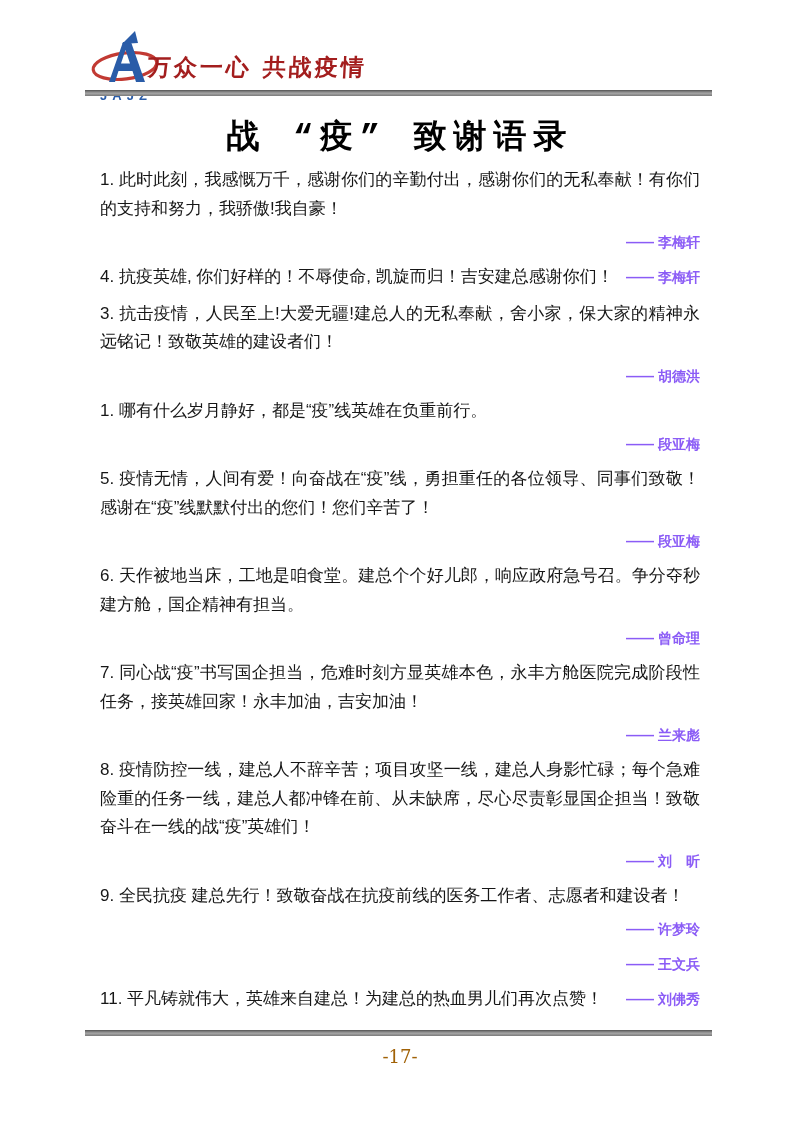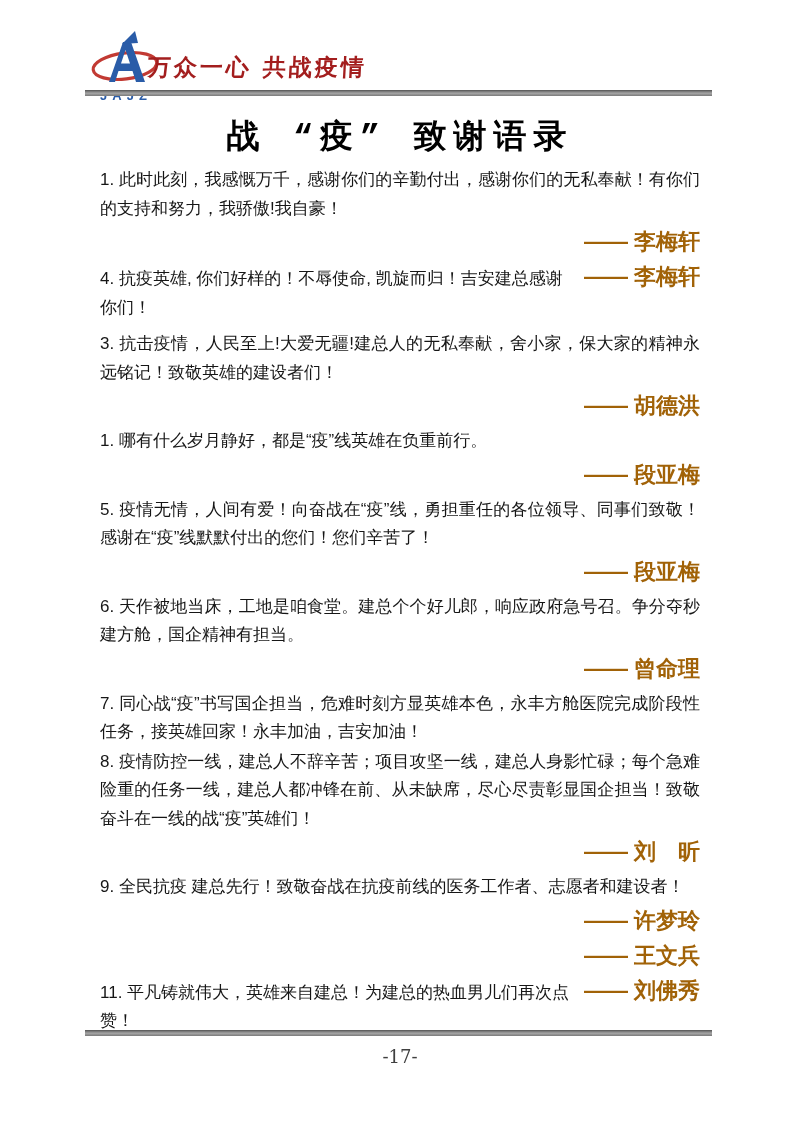--- a/index.html
+++ b/index.html
@@ -49,36 +49,36 @@
   }
   .quote{margin:0 0 1px 0;}
   .quote-text{
     display:block;
     font-size:17px;line-height:28.5px;
     text-align:justify;
     color:#161616;
   }
   .quote-attr{
     display:block;
-    font-size:22px;line-height:28px;
+    font-size:14px;line-height:28px;
     font-weight:bold;
     text-align:right;
     margin:5px 0 7px 0;
-    color:#a16207;
+    color:#8b5cf6;
   }
   .quote.inline{display:flex;justify-content:space-between;align-items:baseline;margin-bottom:8px;}
   .quote.inline .quote-text{flex:1 1 auto;text-align:left;}
   .quote.inline .quote-attr{flex:0 0 auto;margin:0 0 0 10px;white-space:nowrap;}
 
   
   .page-number{
     position:absolute;top:1046px;left:0;width:100%;
     text-align:center;
     font-family:"DejaVu Serif", serif;
-    font-size:18px;color:#404040;
+    font-size:18px;color:#a16207;
   }
 </style>
 </head>
 <body>
 
 <div class="page">
 
   <div class="logo">
     <svg width="76" height="58" viewBox="0 0 76 58" aria-hidden="true">
       <ellipse cx="37" cy="36" rx="32" ry="13" fill="none" stroke="#c23a33" stroke-width="3.2" transform="rotate(-7 37 36)"></ellipse>
@@ -120,20 +120,21 @@
       <span class="quote-attr">—— 段亚梅</span>
     </div>
 
     <div class="quote">
       <span class="quote-text">6. 天作被地当床，工地是咱食堂。建总个个好儿郎，响应政府急号召。争分夺秒建方舱，国企精神有担当。</span>
       <span class="quote-attr">—— 曾命理</span>
     </div>
 
     <div class="quote">
       <span class="quote-text">7. 同心战“疫”书写国企担当，危难时刻方显英雄本色，永丰方舱医院完成阶段性任务，接英雄回家！永丰加油，吉安加油！</span>
+      <span class="quote-attr">—— 兰来彪</span>
     </div>
 
     <div class="quote">
       <span class="quote-text">8. 疫情防控一线，建总人不辞辛苦；项目攻坚一线，建总人身影忙碌；每个急难险重的任务一线，建总人都冲锋在前、从未缺席，尽心尽责彰显国企担当！致敬奋斗在一线的战“疫”英雄们！</span>
       <span class="quote-attr">—— 刘　昕</span>
     </div>
 
     <div class="quote">
       <span class="quote-text">9. 全民抗疫 建总先行！致敬奋战在抗疫前线的医务工作者、志愿者和建设者！</span>
       <span class="quote-attr">—— 许梦玲</span>

